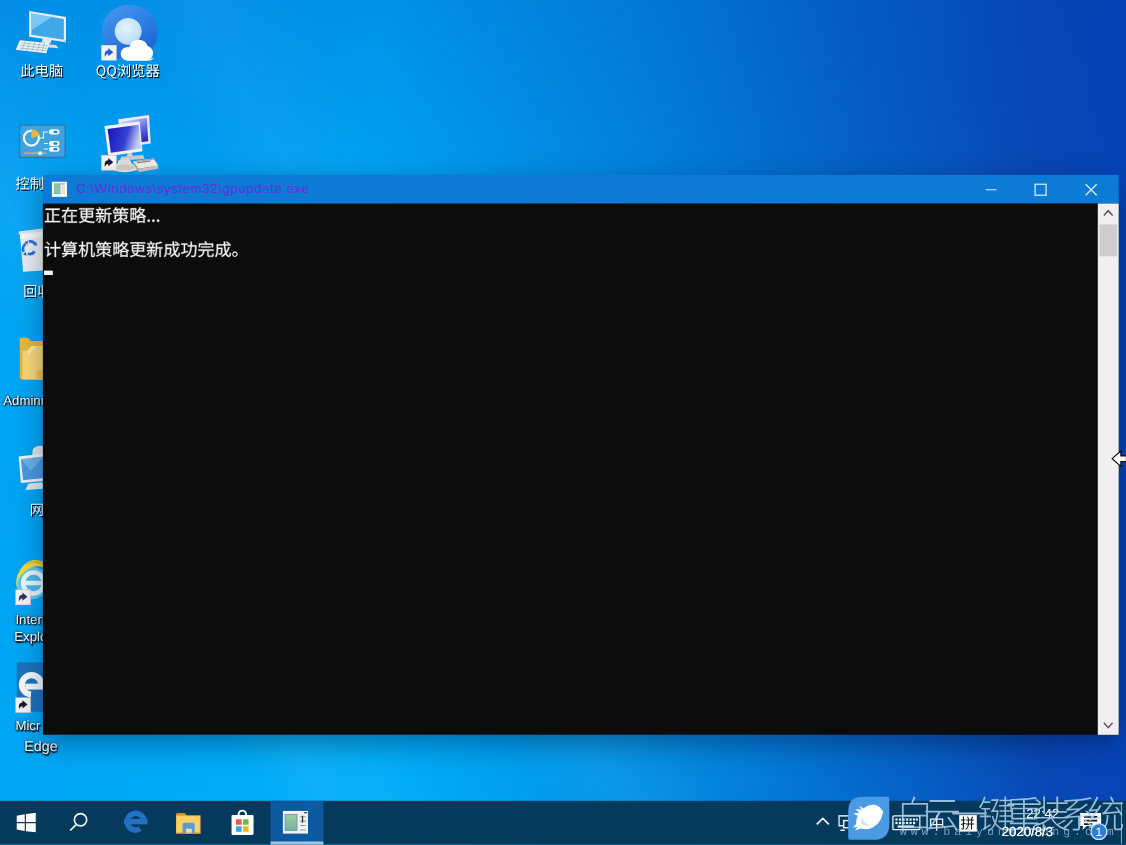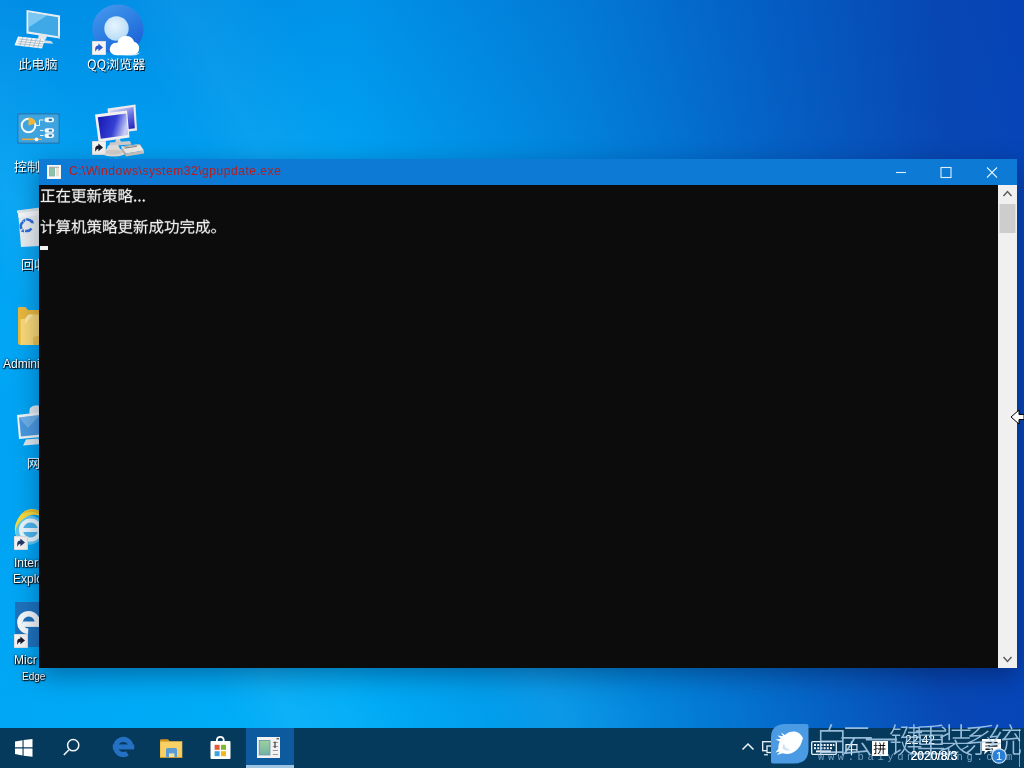--- a/index.html
+++ b/index.html
@@ -182,32 +182,32 @@
 <svg class="abs" style="left:15px;top:602px" width="25" height="47" viewBox="0 0 25 47">
 <rect x="0" y="0" width="25" height="45" fill="#1e73be"></rect>
 <path d="M28.5 20.5 A 8.8 8.8 0 1 0 19.2 29.3" fill="none" stroke="#f4f9fc" stroke-width="5.6" transform="translate(-6,0)"></path>
 <rect x="8" y="19.5" width="17" height="5.4" fill="#f4f9fc"></rect>
 </svg>
 <svg class="abs" style="left:14px;top:634px" width="14" height="14" viewBox="0 0 14 14">
 <rect x="0" y="0" width="14" height="14" fill="#f4f4f4" stroke="#c9c9c9" stroke-width="1"></rect>
 <path d="M3.2 10.8 L3.2 7.6 Q3.4 4.8 6.4 4.6 L6.4 2.6 L11 6.4 L6.4 10.2 L6.4 7.8 Q4.6 7.8 3.2 10.8 Z" fill="#1a1a2e"></path>
 </svg>
 <div class="lbl" style="left:14px;top:653px">Micr</div>
-<div class="lbl" style="left:22px;top:671px;font-size:10px">Edge</div>
+<div class="lbl" style="left:22px;top:671px;font-size:13px">Edge</div>
 <div class="abs" style="left:39px;top:159px;width:978px;height:509px;box-shadow:0 8px 24px rgba(0,0,30,0.35)">
 <div class="abs" style="left:0;top:0;width:978px;height:26px;background:#0d7ad5"></div>
 <svg class="abs" style="left:8px;top:6px" width="14" height="14" viewBox="0 0 14 14">
 <rect x="0" y="0" width="14" height="14" fill="#f5f5f5"></rect>
 <rect x="1.2" y="1.2" width="11.6" height="11.6" fill="#fff"></rect>
 <rect x="2" y="2.6" width="6" height="8.8" fill="#7aa8b8"></rect>
 <rect x="2.4" y="3.2" width="5.2" height="7.6" fill="#8fc3a8"></rect>
 <rect x="9" y="2.6" width="3" height="8.8" fill="#e8e2d0"></rect>
 <line x1="2" y1="2.2" x2="12" y2="2.2" stroke="#888" stroke-width="0.8"></line>
 </svg>
-<div class="abs" style="left:30px;top:5px;font-size:12px;color:#b91c1c;letter-spacing:0.55px">C:\Windows\system32\gpupdate.exe</div>
+<div class="abs" style="left:30px;top:5px;font-size:12px;color:#6d28d9;letter-spacing:0.55px">C:\Windows\system32\gpupdate.exe</div>
 <svg class="abs" style="left:850px;top:0" width="128" height="26" viewBox="0 0 128 26">
 <g stroke="#dff0fb" stroke-width="1.1" fill="none">
 <line x1="7" y1="13.5" x2="17" y2="13.5"></line>
 <rect x="52" y="8.5" width="10" height="10"></rect>
 <line x1="98" y1="8.5" x2="108" y2="18.5"></line>
         <line x1="108" y1="8.5" x2="98" y2="18.5"></line>
 </g>
     </svg>
 <div class="abs" style="left:0;top:26px;width:978px;height:483px;background:#0c0c0c"></div>
 <div class="abs" style="left:1px;top:87px;width:8px;height:3.5px;background:#f2f2f2"></div>
@@ -308,21 +308,21 @@
 <rect x="5" y="9.4" width="15" height="2"></rect>
 </g>
   </svg>
 <svg class="abs" style="left:0;top:0;width:1024px;height:768px;" viewBox="0 0 1024 768">
     <path transform="translate(844,754)" d="M6.9 -12.6V-9.9H1.4V-2.8H2.6V-3.7H6.9V1.2H8.1V-3.7H12.4V-2.9H13.5V-9.9H8.1V-12.6ZM2.6 -4.8V-8.8H6.9V-4.8ZM12.4 -4.8H8.1V-8.8H12.4Z" fill="#f2f6fa"></path>
   </svg>
 <div class="abs" style="left:872px;top:740.5px;width:15.5px;height:15.5px;background:#fff"></div>
 <svg class="abs" style="left:0;top:0;width:1024px;height:768px;" viewBox="0 0 1024 768">
     <path transform="translate(873.2,753.2)" d="M5.9 -10.5C6.4 -9.8 6.8 -8.8 7.0 -8.2L7.9 -8.6C7.7 -9.2 7.2 -10.1 6.7 -10.8ZM2.1 -10.9V-8.3H0.5V-7.4H2.1V-4.5C1.5 -4.3 0.9 -4.1 0.4 -4.0L0.6 -3.1L2.1 -3.6V-0.2C2.1 -0.0 2.1 0.0 1.9 0.0C1.8 0.0 1.3 0.0 0.7 0.0C0.8 0.3 1.0 0.7 1.0 1.0C1.8 1.0 2.3 0.9 2.6 0.8C3.0 0.6 3.1 0.4 3.1 -0.2V-3.9L4.4 -4.3L4.2 -5.2L3.1 -4.8V-7.4H4.4V-8.3H3.1V-10.9ZM9.5 -7.2V-4.6H7.6V-4.8V-7.2ZM10.5 -10.9C10.3 -10.1 9.8 -8.9 9.3 -8.2H5.1V-7.2H6.7V-4.8V-4.6H4.7V-3.7H6.6C6.5 -2.3 6.1 -0.7 4.4 0.4C4.6 0.6 4.9 0.9 5.0 1.1C6.9 -0.2 7.5 -2.0 7.6 -3.7H9.5V1.0H10.5V-3.7H12.4V-4.6H10.5V-7.2H12.1V-8.2H10.3C10.7 -8.9 11.2 -9.8 11.5 -10.5Z" fill="#111"></path>
   </svg>
-<div class="abs" style="left:905px;top:733px;width:58px;text-align:left;color:#fff;font-size:12px">22:42</div>
+<div class="abs" style="left:905px;top:733px;width:58px;text-align:right;color:#fff;font-size:12px">22:42</div>
 <div class="abs" style="left:902px;top:749px;width:64px;text-align:center;color:#fff;font-size:12px">2020/8/3</div>
 <svg class="abs" style="left:980px;top:738px" width="23" height="17" viewBox="0 0 23 17">
 <path d="M2 1 L21 1 L21 13 L8 13 L4 16.5 L4.8 13 L2 13 Z" fill="#fff"></path>
 <g stroke="#141414" stroke-width="1.5">
       <line x1="5.5" y1="4.6" x2="17.5" y2="4.6"></line>
       <line x1="5.5" y1="8" x2="17.5" y2="8"></line>
       <line x1="5.5" y1="11.2" x2="13" y2="11.2"></line>
     </g>
 </svg>
 <div class="abs" style="left:1018.5px;top:729px;width:1px;height:38px;background:#8aa2b8"></div>

